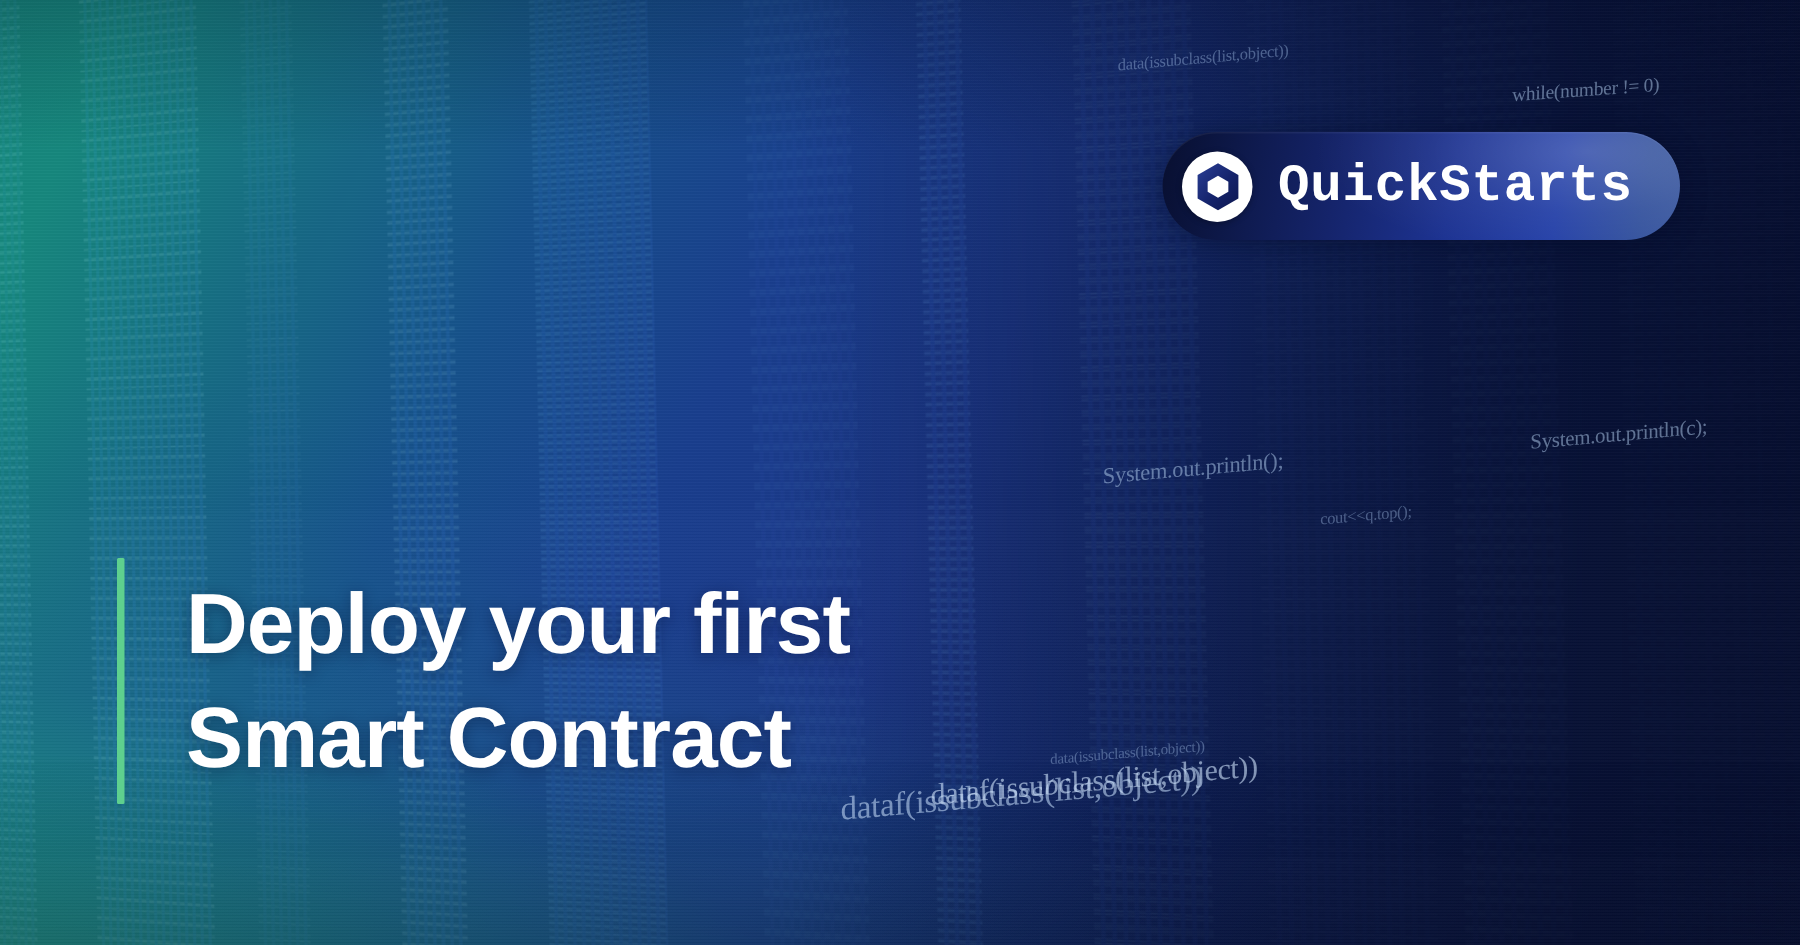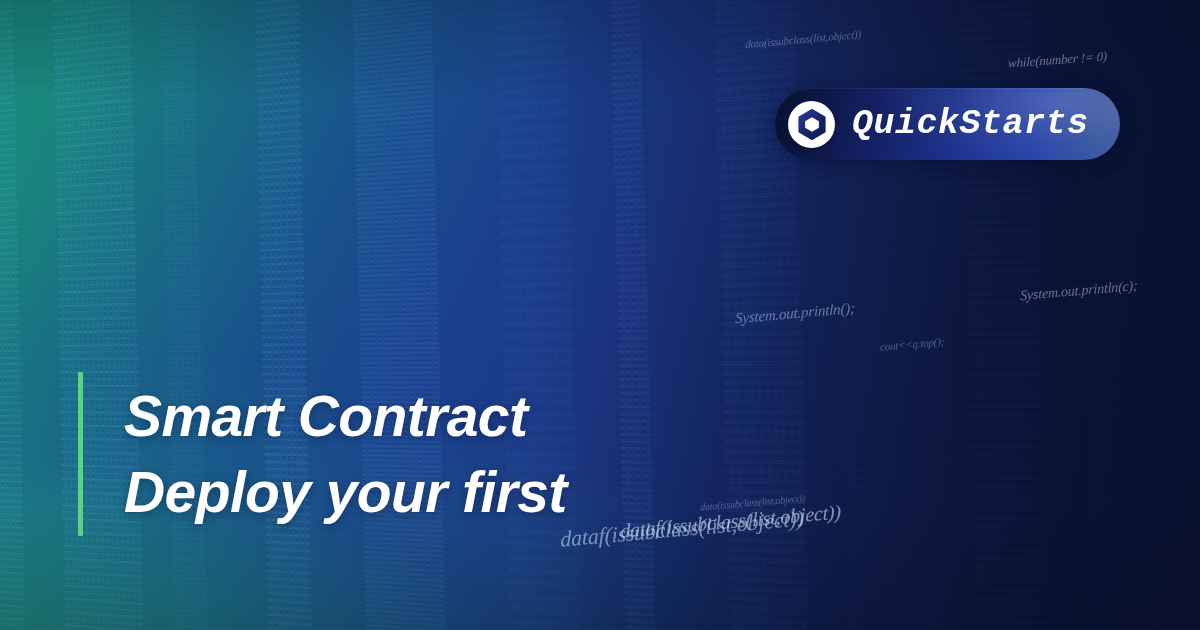--- a/index.html
+++ b/index.html
@@ -11,21 +11,20 @@
     background:#0b1a42;
     font-family:"Liberation Sans", sans-serif;
   }
 
   
   .banner{
     position:relative;
     width:1200px; height:630px;
     overflow:hidden;
     isolation:isolate;
-    font-style:italic;
   }
 
   
   .bg-base{
     position:absolute; inset:0;
     background:
       linear-gradient(115deg,
         #17897c 0%,
         #17887e 6%,
         #176f84 16%,
@@ -300,18 +299,18 @@
         <path d="M15 9.2 L21.9 13.2 L21.9 19.8 L15 23.8 L8.1 19.8 L8.1 13.2 Z" fill="#ffffff"></path>
       </svg>
     </div>
 
     <div class="badge-text">QuickStarts</div>
   </div>
 
   <div class="headline-wrap">
     <div class="accent-bar"></div>
     <div class="headline">
+      <div class="headline-line">Deploy your first</div>
       <div class="headline-line">Smart Contract</div>
-      <div class="headline-line">Deploy your first</div>
     </div>
   </div>
 
 </div>
 
 </body></html>

